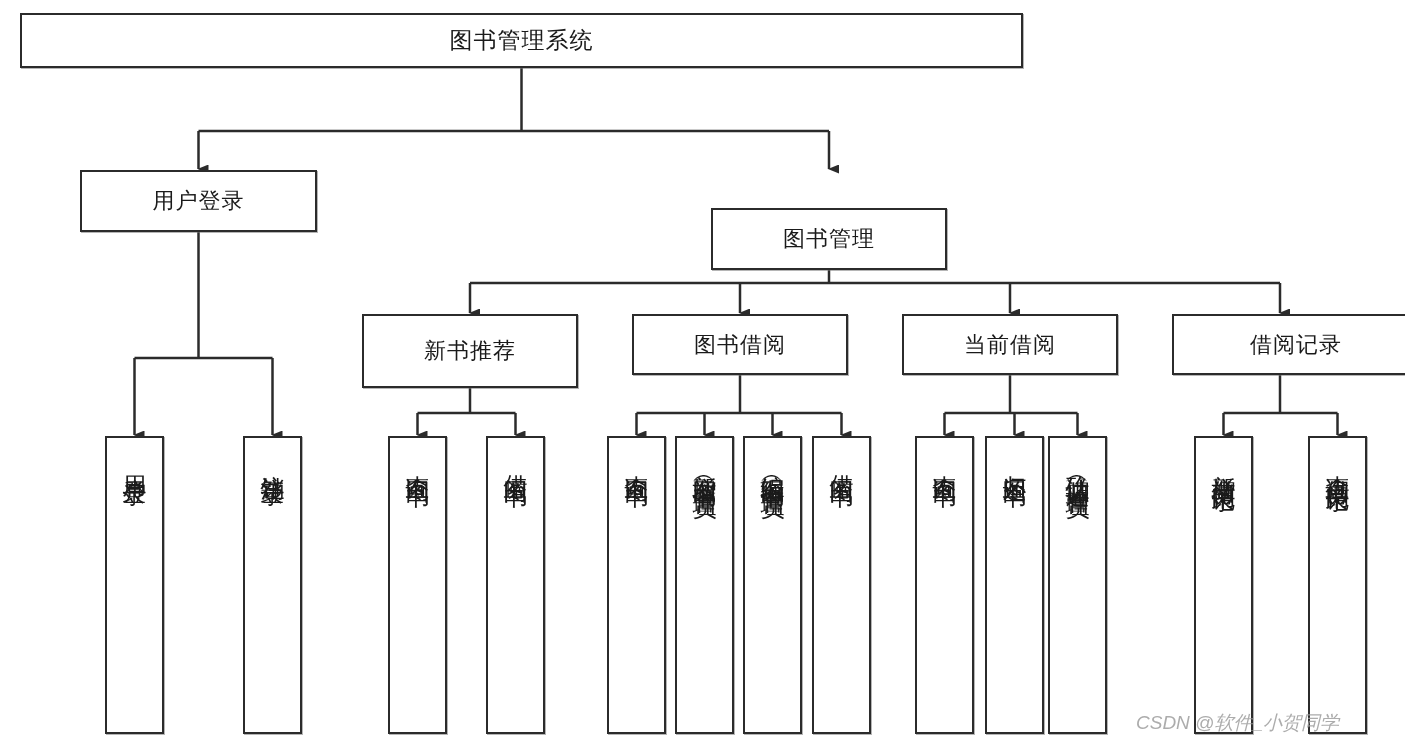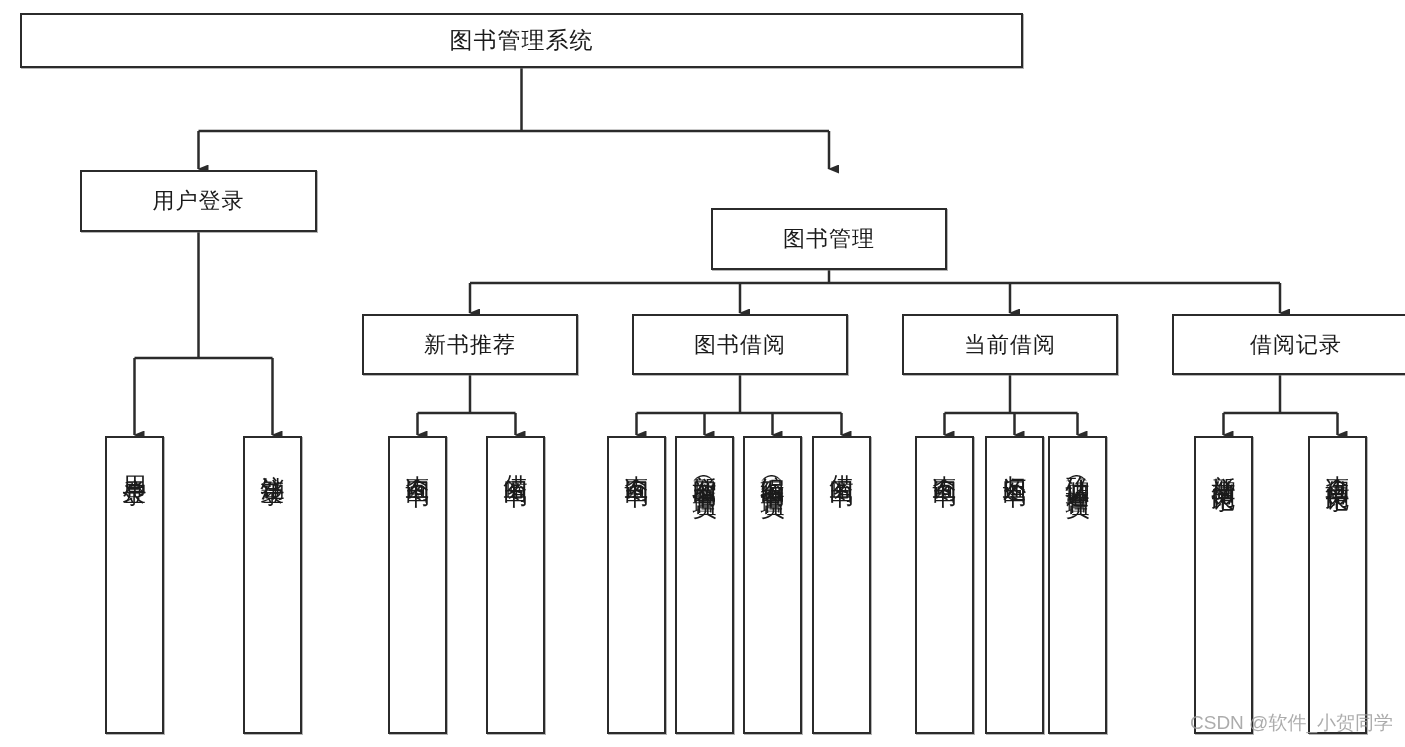--- a/index.html
+++ b/index.html
@@ -58,27 +58,28 @@
     font-size: 24px;
     letter-spacing: 3px;
     line-height: 1.0;
     white-space: nowrap;
   }
   #node-root .node-label {
     font-size: 23px;
   }
   .watermark {
     position: absolute;
-    left: 1190px;
+    left: 1136px;
     top: 710px;
     font-size: 19px;
     color: #9e9e9e;
     opacity: 0.85;
     white-space: nowrap;
     user-select: none;
+    font-style: italic;
   }
 </style>
 </head>
 <body>
 
 <div id="diagram-root">
 
   <svg id="edge-layer" viewBox="0 0 1405 747" width="1405" height="747" aria-hidden="true">
     <defs>
       <marker id="arrowhead" markerWidth="9" markerHeight="11" refX="4.5" refY="10" orient="auto" markerUnits="userSpaceOnUse">
@@ -128,21 +129,21 @@
 
   <div id="nodes-l2">
       <div class="node horizontal" style="left: 80px; top: 170px; width: 237px; height: 62px;">
         <span class="node-label">用户登录</span>
       </div>
       <div class="node horizontal" style="left: 711px; top: 170px; width: 236px; height: 62px; margin-top: 38px;">
         <span class="node-label">图书管理</span>
       </div>
     </div>
   <div id="nodes-l3">
-      <div class="node horizontal" style="left: 362px; top: 314px; width: 216px; height: 61px;">
+      <div class="node horizontal" style="left: 362px; top: 314px; width: 216px; height: 74px;">
         <span class="node-label">新书推荐</span>
       </div>
       <div class="node horizontal" style="left: 632px; top: 314px; width: 216px; height: 61px; align-items: center;">
         <span class="node-label">图书借阅</span>
       </div>
       <div class="node horizontal" style="left: 902px; top: 314px; width: 216px; height: 61px; font-family: Liberation Serif, serif;">
         <span class="node-label">当前借阅</span>
       </div>
       <div class="node horizontal" style="left: 1172px; top: 314px; width: 248px; height: 61px;">
         <span class="node-label">借阅记录</span>

